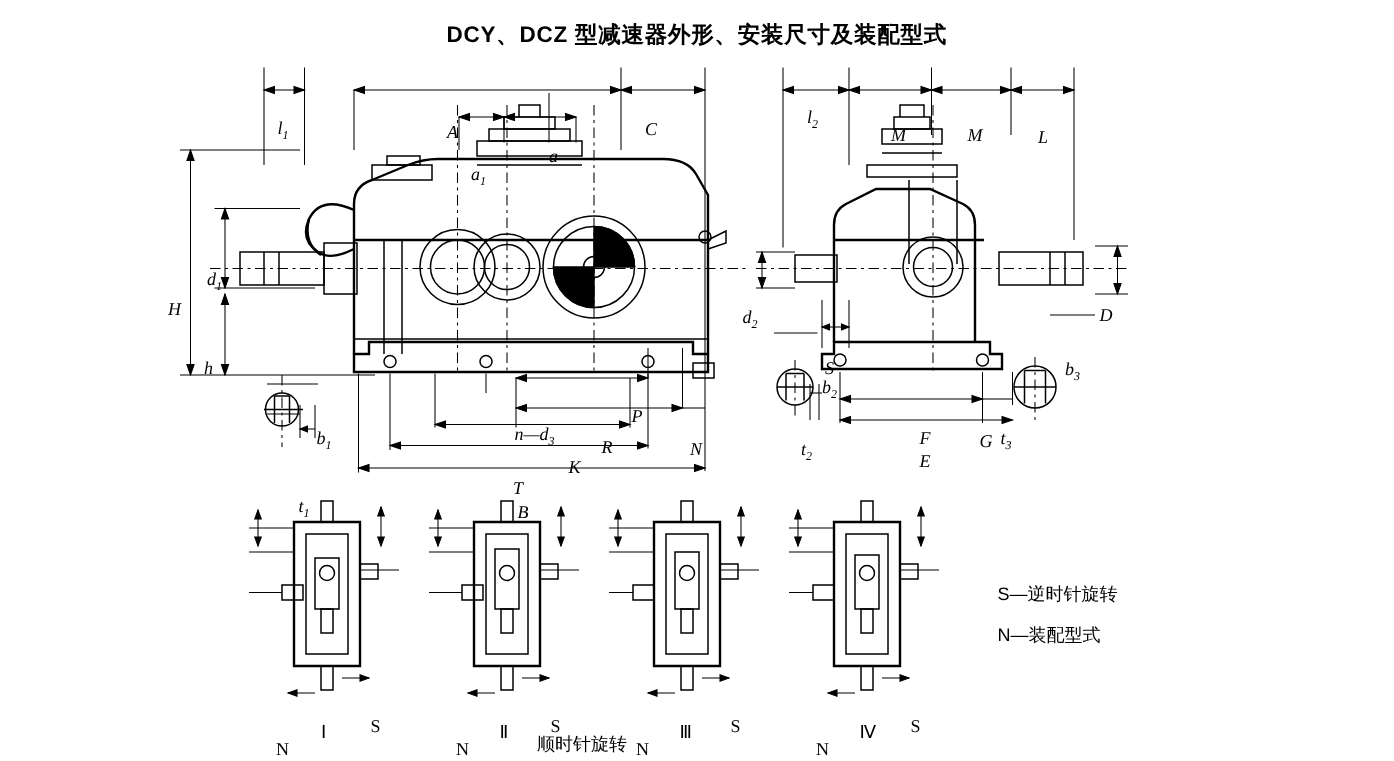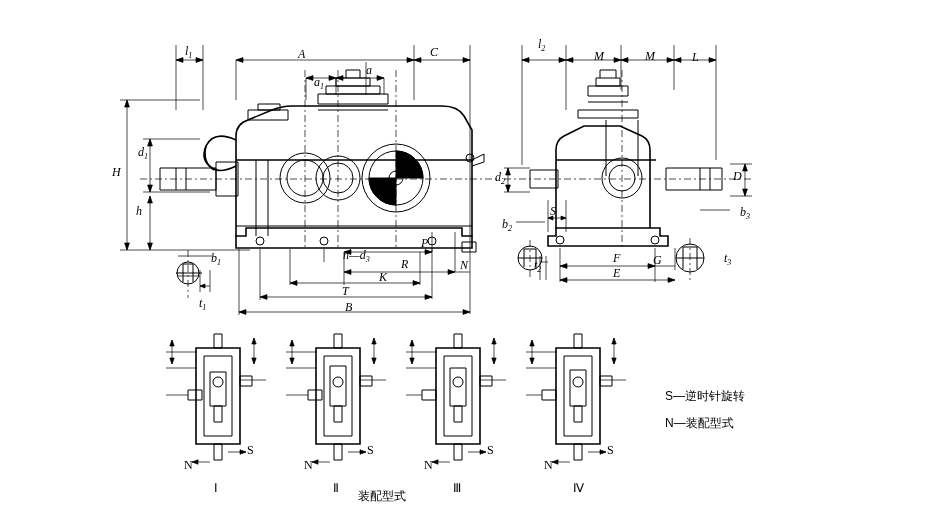--- a/index.html
+++ b/index.html
@@ -5,39 +5,40 @@
   html,body{margin:0;padding:0;background:#fff;}
   body{width:929px;height:507px;position:relative;overflow:hidden;
        font-family:"Liberation Serif", serif;color:#000;}
   #page{position:absolute;left:0;top:0;width:929px;height:507px;}
 
   .title{position:absolute;left:0;top:14px;width:929px;text-align:center;
          font-family:"Liberation Sans", sans-serif;
          font-weight:bold;font-size:15px;letter-spacing:.5px;}
 
   .lbl{position:absolute;font-size:12px;font-style:italic;
-       font-family:"Liberation Serif", serif;white-space:nowrap;}
+       font-family:"Liberation Serif", serif;white-space:nowrap;margin-top:34px;}
   .lbl.up{font-style:normal;}
   .lbl sub{font-size:8px;font-style:italic;}
   .cn{position:absolute;font-family:"Liberation Sans", sans-serif;
       font-size:12px;font-style:normal;white-space:nowrap;}
   .rom{position:absolute;font-size:12px;font-family:"Liberation Serif", serif;}
 
   svg{position:absolute;left:0;top:0;}
   .s{fill:none;stroke:#000;stroke-width:1;}
   .s2{fill:none;stroke:#000;stroke-width:1.6;}
   .thin{fill:none;stroke:#000;stroke-width:.7;}
   .dash{fill:none;stroke:#000;stroke-width:.7;stroke-dasharray:7 3 2 3;}
   .hatch{fill:#000;}
 </style>
 </head>
 <body>
 
 <div id="page">
 
+  <div class="title">DCY、DCZ 型减速器外形、安装尺寸及装配型式</div>
 
   <svg width="929" height="507">
 
     <g class="thin">
 
       <line x1="176" y1="45" x2="176" y2="110"></line>
       <line x1="203" y1="45" x2="203" y2="110"></line>
       <line x1="236" y1="60" x2="236" y2="100"></line>
       <line x1="366" y1="62" x2="366" y2="95"></line>
       <line x1="414" y1="45" x2="414" y2="100"></line>
@@ -423,39 +424,39 @@
   <div class="lbl" style="left:342px;top:284px">T</div>
   <div class="lbl" style="left:345px;top:300px">B</div>
 
   <div class="lbl" style="left:538px;top:37px">l<sub>2</sub></div>
   <div class="lbl" style="left:594px;top:49px">M</div>
   <div class="lbl" style="left:645px;top:49px">M</div>
   <div class="lbl" style="left:692px;top:50px">L</div>
   <div class="lbl" style="left:495px;top:170px">d<sub>2</sub></div>
   <div class="lbl" style="left:733px;top:169px">D</div>
   <div class="lbl" style="left:550px;top:204px">S</div>
-  <div class="lbl" style="left:502px;top:217px">b<sub>2</sub></div>
-  <div class="lbl" style="left:740px;top:205px">b<sub>3</sub></div>
+  <div class="lbl" style="left:548px;top:217px">b<sub>2</sub></div>
+  <div class="lbl" style="left:710px;top:205px">b<sub>3</sub></div>
   <div class="lbl" style="left:534px;top:258px">t<sub>2</sub></div>
-  <div class="lbl" style="left:724px;top:251px">t<sub>3</sub></div>
+  <div class="lbl" style="left:667px;top:251px">t<sub>3</sub></div>
   <div class="lbl" style="left:613px;top:251px">F</div>
   <div class="lbl" style="left:653px;top:253px">G</div>
   <div class="lbl" style="left:613px;top:266px">E</div>
 
   <div class="lbl up" style="left:247px;top:443px">S</div>
   <div class="lbl up" style="left:184px;top:458px">N</div>
   <div class="lbl up" style="left:367px;top:443px">S</div>
   <div class="lbl up" style="left:304px;top:458px">N</div>
   <div class="lbl up" style="left:487px;top:443px">S</div>
   <div class="lbl up" style="left:424px;top:458px">N</div>
   <div class="lbl up" style="left:607px;top:443px">S</div>
   <div class="lbl up" style="left:544px;top:458px">N</div>
 
   <div class="rom" style="left:214px;top:481px">Ⅰ</div>
   <div class="rom" style="left:333px;top:481px">Ⅱ</div>
   <div class="rom" style="left:453px;top:481px">Ⅲ</div>
   <div class="rom" style="left:573px;top:481px">Ⅳ</div>
 
-  <div class="cn" style="left:358px;top:488px">装配型式</div>
+  <div class="cn" style="left:358px;top:488px">顺时针旋转</div>
   <div class="cn" style="left:665px;top:388px">S—逆时针旋转</div>
   <div class="cn" style="left:665px;top:415px">N—装配型式</div>
 
 </div>
 
 </body></html>

